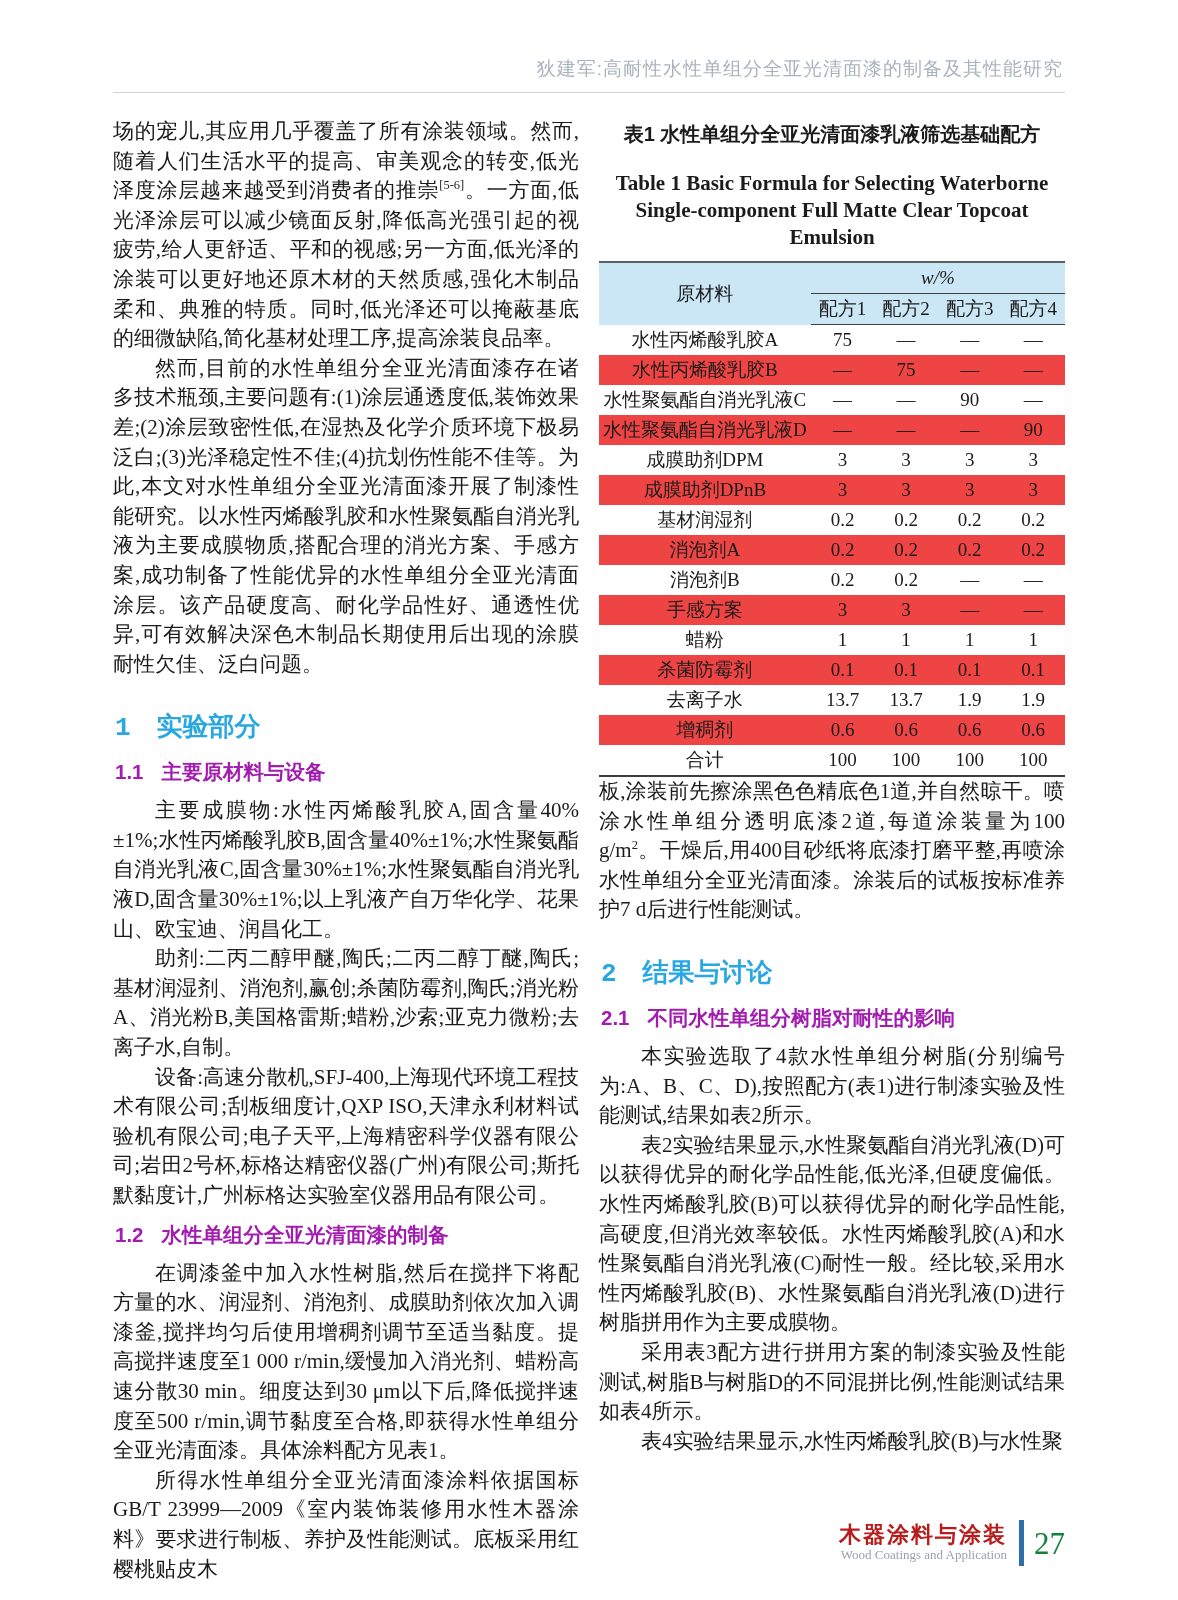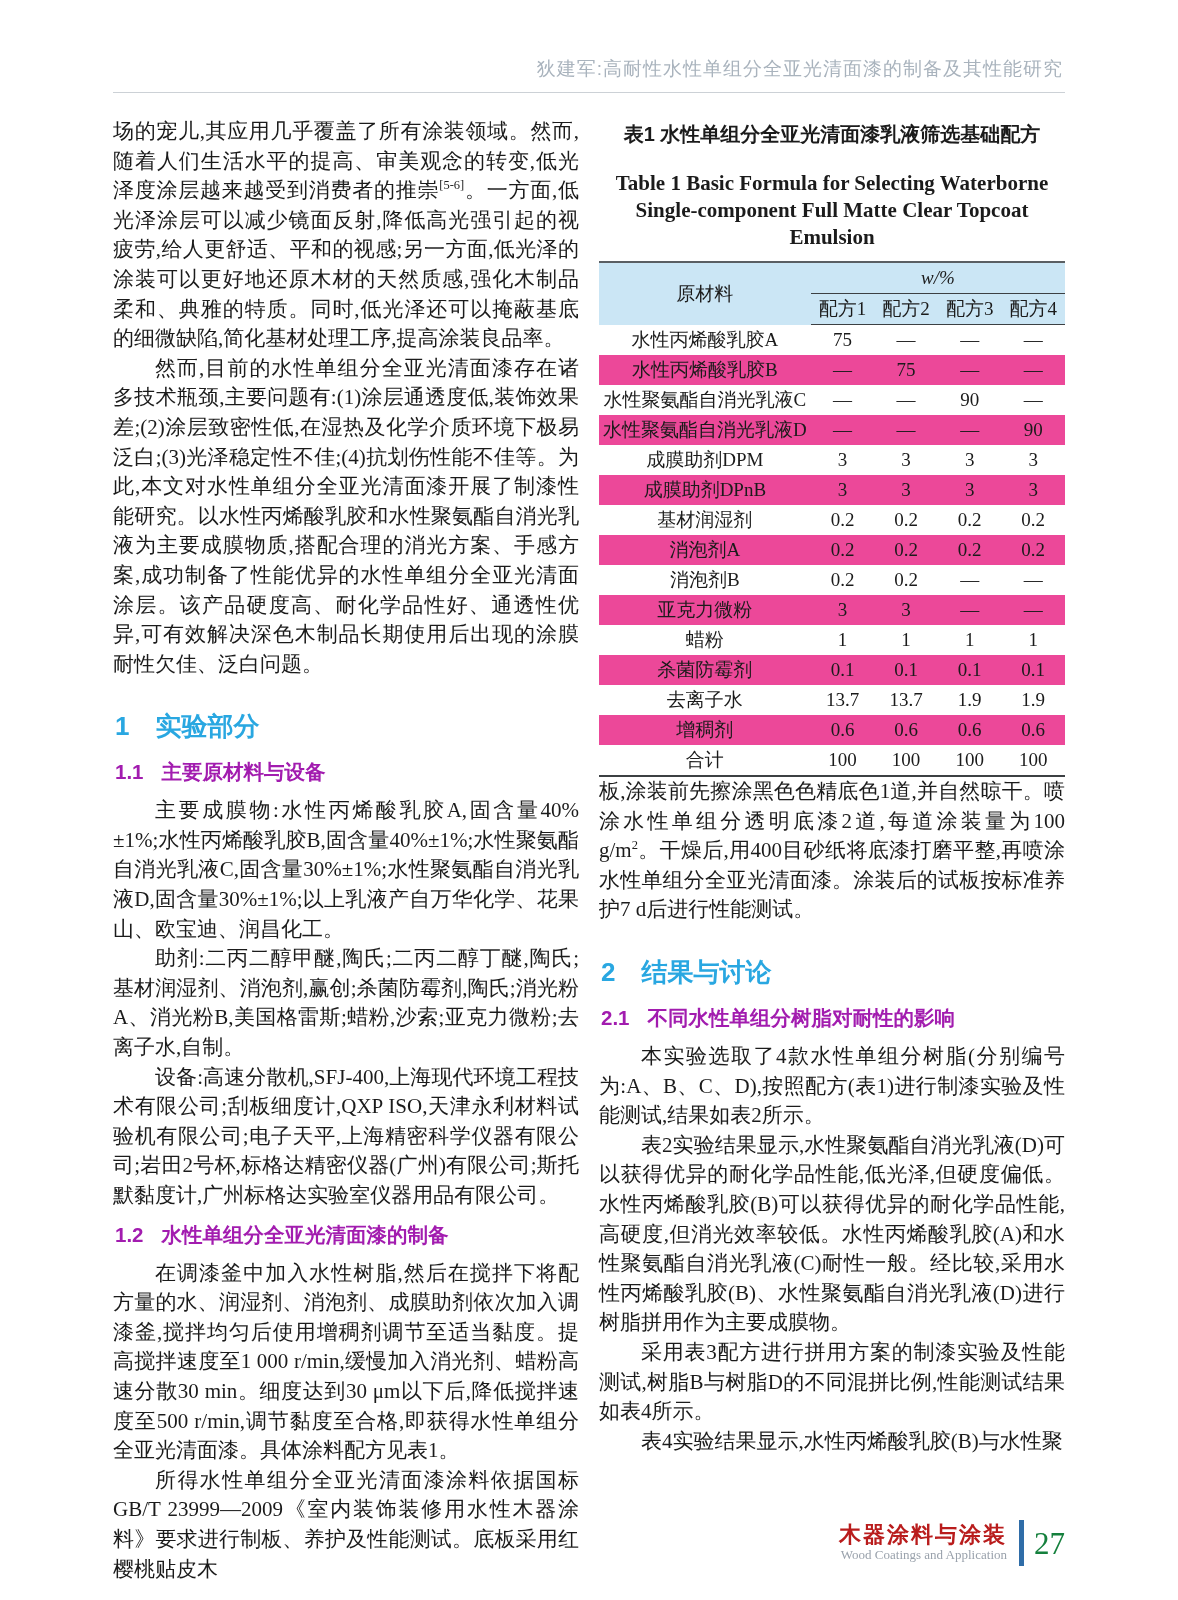--- a/index.html
+++ b/index.html
@@ -34,21 +34,21 @@
   .col{width:466px;}
   p.body{
     font-size:21px;
     line-height:29.6px;
     text-align:justify;
     margin:0;
   }
   p.body.indent{text-indent:2em;}
   sup.ref{font-size:12.5px;vertical-align:super;line-height:0;}
   h1.sec{
-    font-family:Liberation Sans, sans-serif;
+    font-family:Liberation Mono, monospace;
     color:#29a7e1;
     font-size:26px;
     font-weight:bold;
     margin:30px 0 14px 2px;
   }
   h1.sec .num{margin-right:26px;}
   h2.subsec{
     font-family:"Liberation Sans","DejaVu Sans",sans-serif;
     color:#a21caf;
     font-size:20.5px;
@@ -85,21 +85,21 @@
     white-space:nowrap;
   }
   table.formula thead{background:#cbe6f5;}
   table.formula thead tr.h2row th{border-bottom:1.5px solid #3c4043;}
   th.wcell{
     border-bottom:1px solid #3c4043;
     font-style:italic;
     font-family:"Liberation Serif","DejaVu Serif",serif;
   }
   td.mat{text-align:left;padding-left:10px;}
-  tr.shaded{background:#ec4899;}
+  tr.shaded{background:#ef4444;}
   table.formula td{color:#1b1b1b;}
   col.c-mat{width:45%;}
   col.c-val{width:13.75%;}
   
   .footer{
     position:absolute;
     right:113px;
     bottom:34px;
     display:flex;
     align-items:center;
@@ -242,21 +242,21 @@
                 <td>0.2</td>
               </tr>
               <tr>
                 <td class="mat">消泡剂B</td>
                 <td>0.2</td>
                 <td>0.2</td>
                 <td>—</td>
                 <td>—</td>
               </tr>
               <tr class="shaded">
-                <td class="mat">亚克力微粉</td>
+                <td class="mat">手感方案</td>
                 <td>3</td>
                 <td>3</td>
                 <td>—</td>
                 <td>—</td>
               </tr>
               <tr>
                 <td class="mat">蜡粉</td>
                 <td>1</td>
                 <td>1</td>
                 <td>1</td>

